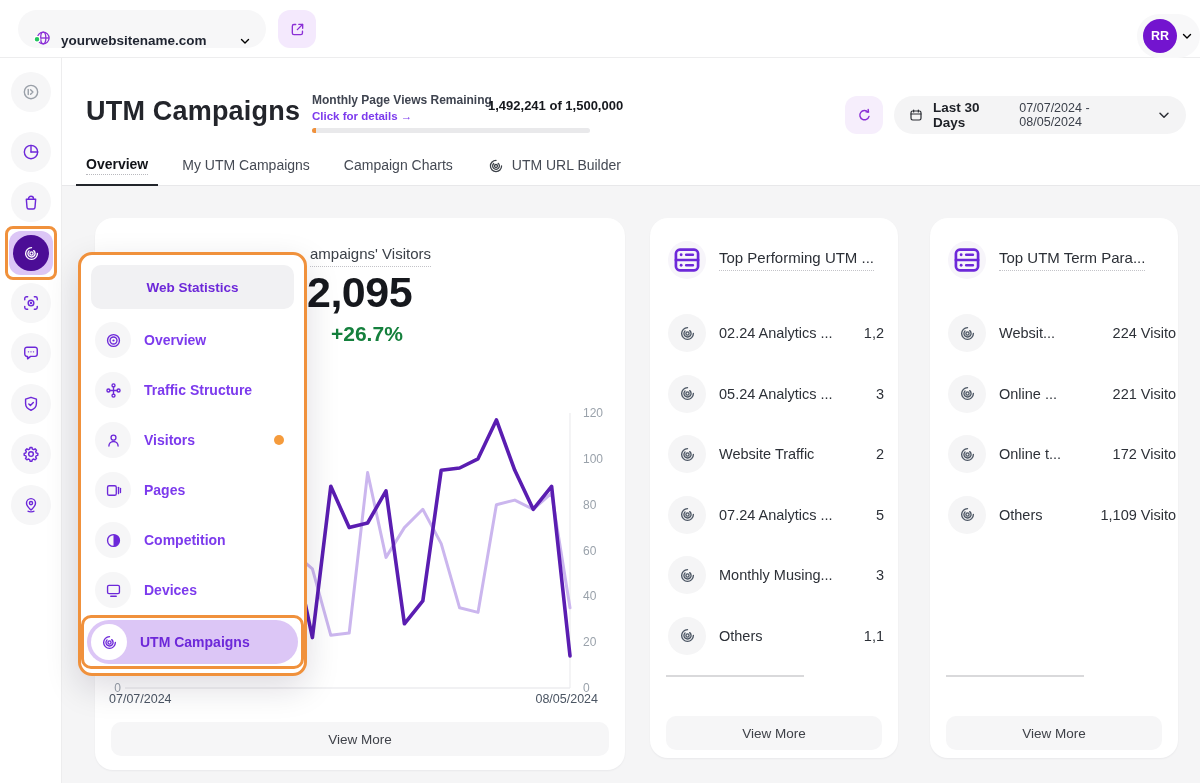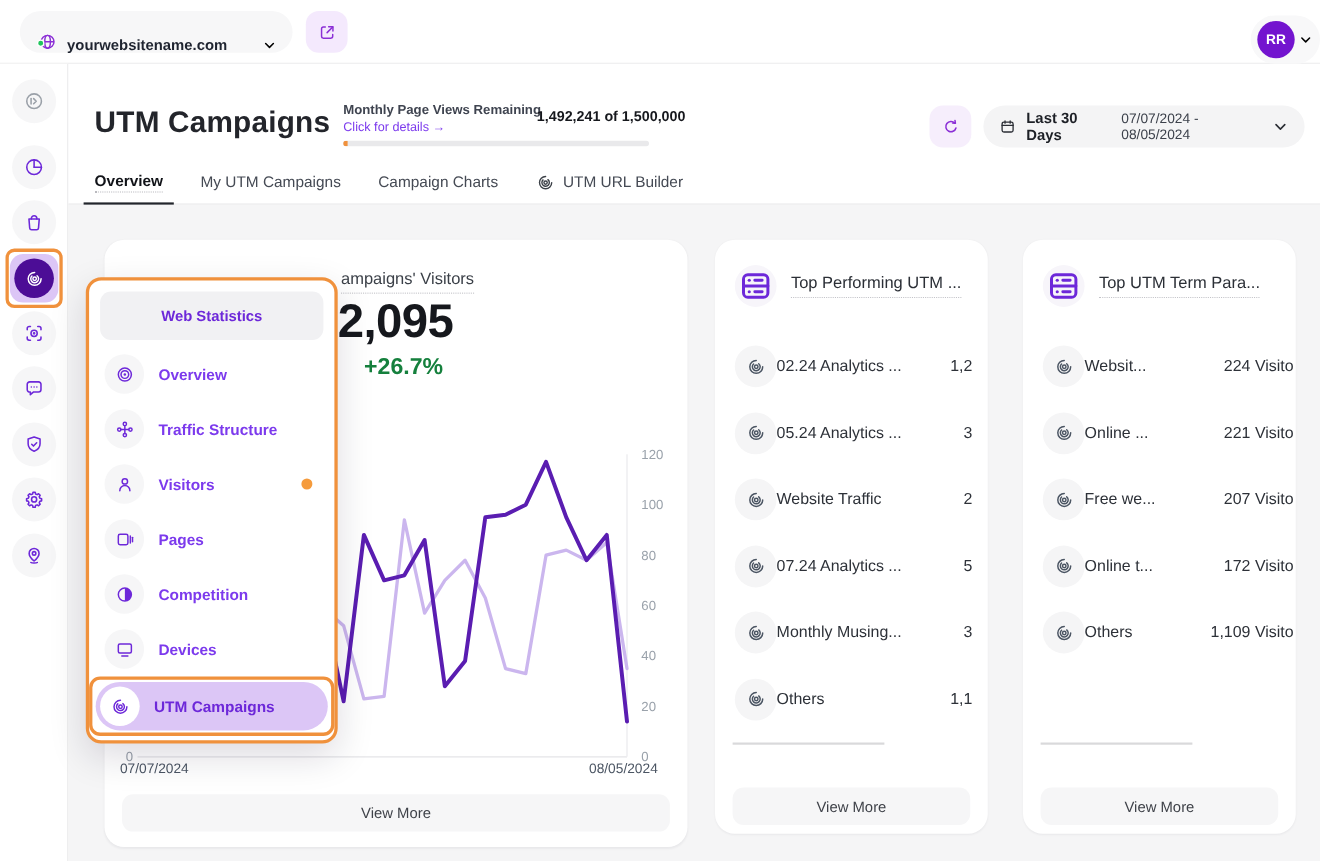--- a/index.html
+++ b/index.html
@@ -26,21 +26,21 @@
   .side-item.muted{color:#9aa0a8;}
   .side-item.active{width:44px;height:44px;left:9px;border-radius:12px;background:#dcc6f6;}
   .active-core{width:36px;height:36px;border-radius:50%;background:var(--purple-dark);display:flex;align-items:center;justify-content:center;color:#fff;}
   .active-core svg{width:19px;height:19px;}
   .annotation{position:absolute;border:3px solid var(--orange);border-radius:8px;z-index:40;pointer-events:none;}
   #sidebar-annotation{left:5px;top:226px;width:52px;height:54px;}
   
   .header{position:absolute;left:62px;top:58px;width:1138px;height:128px;background:#fff;border-bottom:1px solid #e8e8ea;z-index:4;}
   .page-title{position:absolute;left:24px;top:38px;font-size:27px;font-weight:800;color:#23252b;letter-spacing:.2px;}
   .quota-label{position:absolute;left:250px;top:35px;font-size:12px;font-weight:700;color:#3f4450;}
-  .quota-link{position:absolute;left:250px;top:52px;font-size:11.5px;font-weight:400;color:var(--purple-text);cursor:pointer;}
+  .quota-link{position:absolute;left:250px;top:52px;font-size:11.5px;font-weight:700;color:var(--purple-text);cursor:pointer;}
   .quota-value{position:absolute;left:426px;top:40px;font-size:13px;font-weight:800;color:#16181d;}
   .quota-bar{position:absolute;left:250px;top:70px;width:278px;height:5px;border-radius:3px;background:#e9e9eb;overflow:hidden;}
   .quota-fill{width:4px;height:100%;background:var(--orange);}
   .refresh-btn{position:absolute;left:783px;top:38px;width:38px;height:38px;border-radius:12px;background:#f6eefc;color:#8b2fd6;display:flex;align-items:center;justify-content:center;cursor:pointer;}
   .refresh-btn svg{width:17px;height:17px;}
   .date-pill{position:absolute;left:832px;top:38px;width:292px;height:38px;border-radius:19px;background:#f4f4f5;display:flex;align-items:center;padding:0 14px;gap:9px;cursor:pointer;color:#2a2d34;}
   .date-pill .icn svg{width:16px;height:16px;}
   .date-main{font-size:13.5px;font-weight:700;color:#1d2026;}
   .date-sub{font-size:12.5px;color:#3c414b;}
   
@@ -64,21 +64,21 @@
   .x-label{position:absolute;top:474px;font-size:12.5px;color:#4b5563;}
   .x-label.start{left:14px;}
   .x-label.end{right:27px;}
   .view-more{position:absolute;left:16px;right:16px;height:34px;border-radius:10px;background:#f6f6f7;display:flex;align-items:center;justify-content:center;font-size:13.5px;color:#3f4249;cursor:pointer;}
   #chart-card .view-more{top:504px;}
   .list-card .view-more{top:498px;}
   .card-head{position:absolute;left:18px;top:23px;display:flex;align-items:center;gap:13px;}
   .head-circle{width:38px;height:38px;border-radius:50%;background:#f7f5fa;display:flex;align-items:center;justify-content:center;color:var(--purple);}
   .card-title{font-size:15px;color:#2b2f36;padding-bottom:4px;border-bottom:1.5px dotted #c3c3c8;white-space:nowrap;}
   .rows{position:absolute;left:0;right:0;top:96px;}
-  .row{position:relative;height:38px;margin-bottom:22.5px;display:flex;align-items:center;padding-left:18px;gap:0;}
+  .row{position:relative;height:38px;margin-bottom:22.5px;display:flex;align-items:center;padding-left:18px;gap:13px;}
   .row-ic{width:38px;height:38px;border-radius:50%;background:#f5f5f6;display:flex;align-items:center;justify-content:center;color:#4b5563;flex:none;}
   .row-ic svg{width:19px;height:19px;}
   .row-name{font-size:14.5px;color:#2d3138;white-space:nowrap;}
   .row-val{position:absolute;top:50%;transform:translateY(-50%);font-size:14.5px;color:#2d3138;white-space:nowrap;}
   #card-2 .row-val{right:14px;}
   #card-3 .row-val{right:2px;}
   .card-divider{position:absolute;left:16px;top:457px;width:138px;height:2px;background:#d9d9db;}
   
   .flyout{position:absolute;left:78px;top:228px;width:229px;background:#fff;border:3px solid var(--orange);border-radius:14px;box-shadow:0 12px 34px rgba(20,10,40,.14);z-index:20;padding:10px 10px 4px;margin-top:24px;}
   .fly-head{height:44px;border-radius:10px;background:#f1f1f3;display:flex;align-items:center;justify-content:center;font-size:13.5px;font-weight:800;color:var(--purple);margin-bottom:6px;}
@@ -417,31 +417,20 @@
           <span class="row-val">221 Visito</span>
         </div>
       <div class="row">
           <span class="row-ic">
           <svg viewBox="0 0 24 24" fill="none" stroke="currentColor" stroke-width="1.7" stroke-linecap="round" stroke-linejoin="round">
             <circle cx="12" cy="12" r="2"></circle>
             <path d="M12 4.6A7.4 7.4 0 1 0 19.4 12"></path>
             <path d="M14.8 8.4a4.5 4.5 0 1 1-5.9.3"></path>
           </svg>
         </span>
-          <span class="row-name">Free we...</span>
-          <span class="row-val">207 Visito</span>
-        </div>
-      <div class="row">
-          <span class="row-ic">
-          <svg viewBox="0 0 24 24" fill="none" stroke="currentColor" stroke-width="1.7" stroke-linecap="round" stroke-linejoin="round">
-            <circle cx="12" cy="12" r="2"></circle>
-            <path d="M12 4.6A7.4 7.4 0 1 0 19.4 12"></path>
-            <path d="M14.8 8.4a4.5 4.5 0 1 1-5.9.3"></path>
-          </svg>
-        </span>
           <span class="row-name">Online t...</span>
           <span class="row-val">172 Visito</span>
         </div>
       <div class="row">
           <span class="row-ic">
           <svg viewBox="0 0 24 24" fill="none" stroke="currentColor" stroke-width="1.7" stroke-linecap="round" stroke-linejoin="round">
             <circle cx="12" cy="12" r="2"></circle>
             <path d="M12 4.6A7.4 7.4 0 1 0 19.4 12"></path>
             <path d="M14.8 8.4a4.5 4.5 0 1 1-5.9.3"></path>
           </svg>

